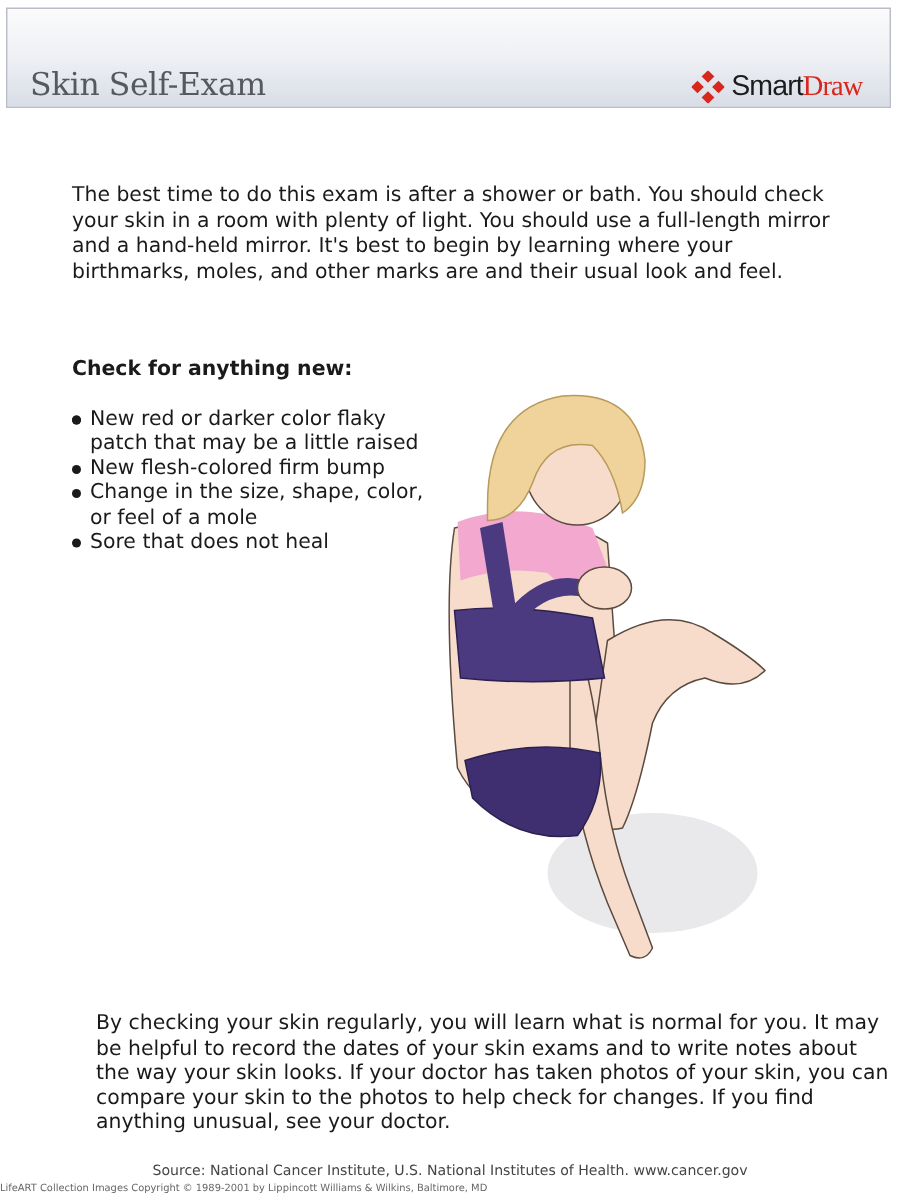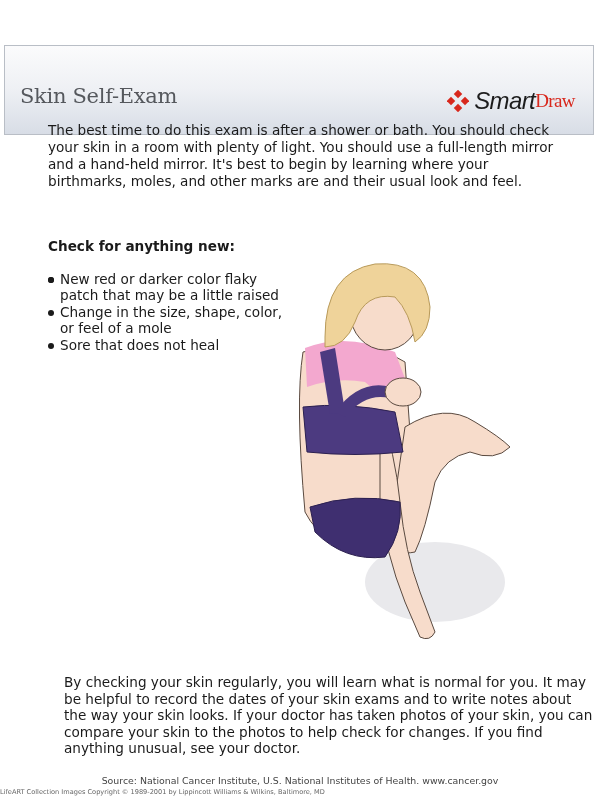--- a/index.html
+++ b/index.html
@@ -1,25 +1,25 @@
 <!DOCTYPE html>
 <html><head>
 <meta charset="utf-8">
 <style>
   html, body { margin:0; padding:0; background:#ffffff; }
   body { width:600px; height:800px; position:relative; overflow:hidden;
          font-family:"DejaVu Sans", "Liberation Sans", sans-serif; color:#1a1a1a; }
-  .header { position:absolute; left:4px; top:5px; width:590px; height:90px;
+  .header { position:absolute; left:4px; top:5px; width:590px; height:67px;
             border:1px solid #b9bec6; box-sizing:border-box;
-            background:linear-gradient(to bottom,#fbfbfc 0%,#eef0f4 50%,#d8dde6 100%);margin-top:40px; }
+            background:linear-gradient(to bottom,#fbfbfc 0%,#eef0f4 50%,#d8dde6 100%); }
   .title { position:absolute; left:15px; top:38px; font-family:"DejaVu Serif","Liberation Serif",serif;
            font-size:21px; color:#55585d; letter-spacing:-0.3px; }
   .logo { position:absolute; right:18px; top:41px; display:flex; align-items:center; }
   .logo svg { width:22px; height:22px; margin-right:5px; }
-  .logo .smart { font-family:"Liberation Sans",sans-serif; font-size:24px; color:#1c1c1c; letter-spacing:-0.6px;font-style:italic; }
+  .logo .smart { font-family:"Liberation Sans",sans-serif; font-size:19px; color:#1c1c1c; letter-spacing:-0.6px; }
   .logo .draw { font-family:Liberation Serif, serif; font-size:19px; color:#d8271c; letter-spacing:-0.6px; }
   .intro { position:absolute; left:48px; top:122px; width:520px; font-size:13.6px; line-height:17px; margin:0; }
   .check-head { position:absolute; left:48px; top:238px; font-size:13.6px; font-weight:bold; margin:0; }
   ul.bullets { position:absolute; left:48px; top:271px; width:240px; margin:0; padding:0; list-style:none;
                font-size:13.6px; line-height:16.4px; }
   ul.bullets li { position:relative; padding-left:12px; }
   ul.bullets li .dot { position:absolute; left:0; top:6px; width:6px; height:6px; background:#1a1a1a; border-radius:50%; }
   .figure { position:absolute; left:285px; top:252px; width:255px; height:395px; }
   .outro { position:absolute; left:48px; top:658px; width:530px; font-size:13.6px; line-height:16.6px; margin:16px; }
   .source { position:absolute; left:0; top:775px; width:600px; text-align:center; font-size:9.4px; color:#444; }
@@ -44,20 +44,21 @@
   </div>
 </div>
 
 <p class="intro">The best time to do this exam is after a shower or bath. You should check your skin in a room with plenty of light. You should use a full-length mirror and a hand-held mirror. It's best to begin by learning where your birthmarks, moles, and other marks are and their usual look and feel.</p>
 
 <p class="check-head">Check for anything new:</p>
 
 <ul class="bullets">
   <li><span class="dot"></span></li>
   <li><span class="dot"></span><span>New red or darker color flaky patch that may be a little raised</span></li>
+  <li><span class="dot"></span><span>New flesh-colored firm bump</span></li>
   <li><span class="dot"></span><span>Change in the size, shape, color, or feel of a mole</span></li>
   <li><span class="dot"></span><span>Sore that does not heal</span></li>
 </ul>
 
 <div class="figure">
   <svg viewBox="0 0 255 395" width="255" height="395">
 
     <ellipse cx="150" cy="330" rx="70" ry="40" fill="#e9e9ec"></ellipse>
 
     <path d="M18 100 Q10 150 20 260 Q40 300 90 290 Q130 250 125 180 L120 110 Q80 85 18 100 Z" fill="#f7dccb" stroke="#5a4a40" stroke-width="1"></path>

